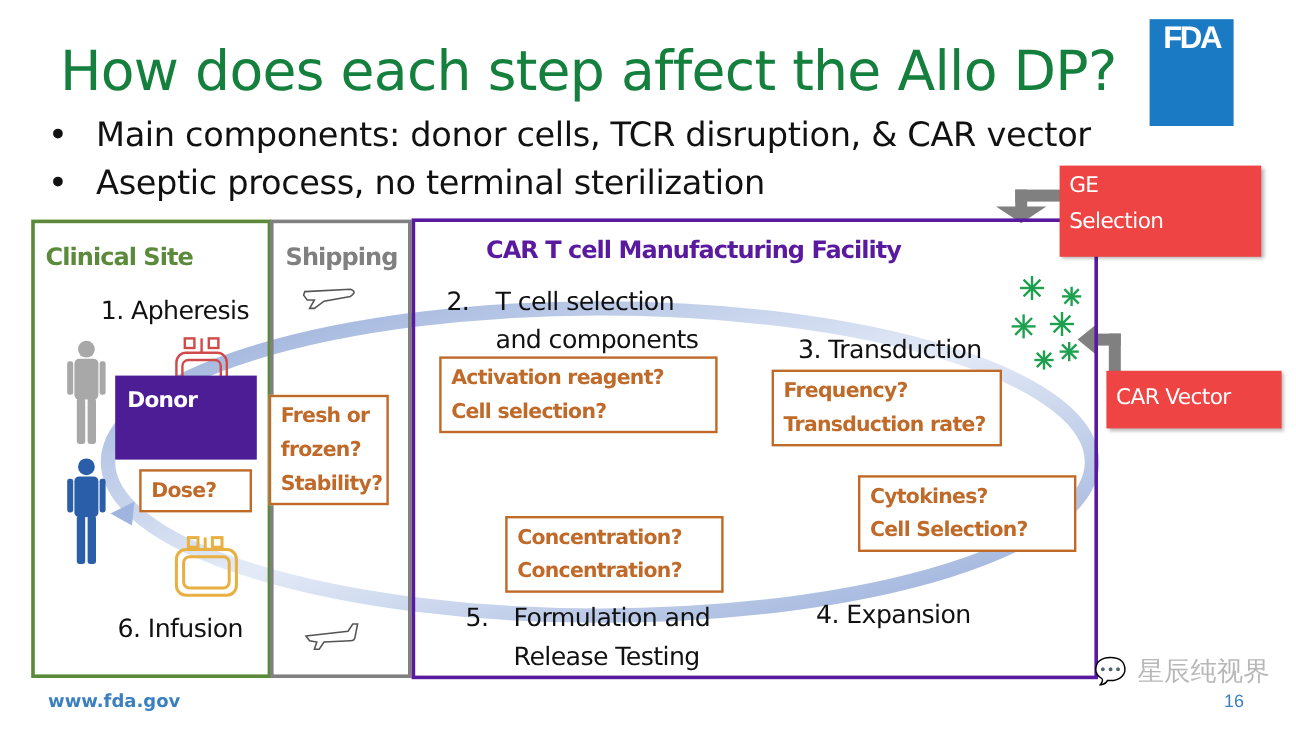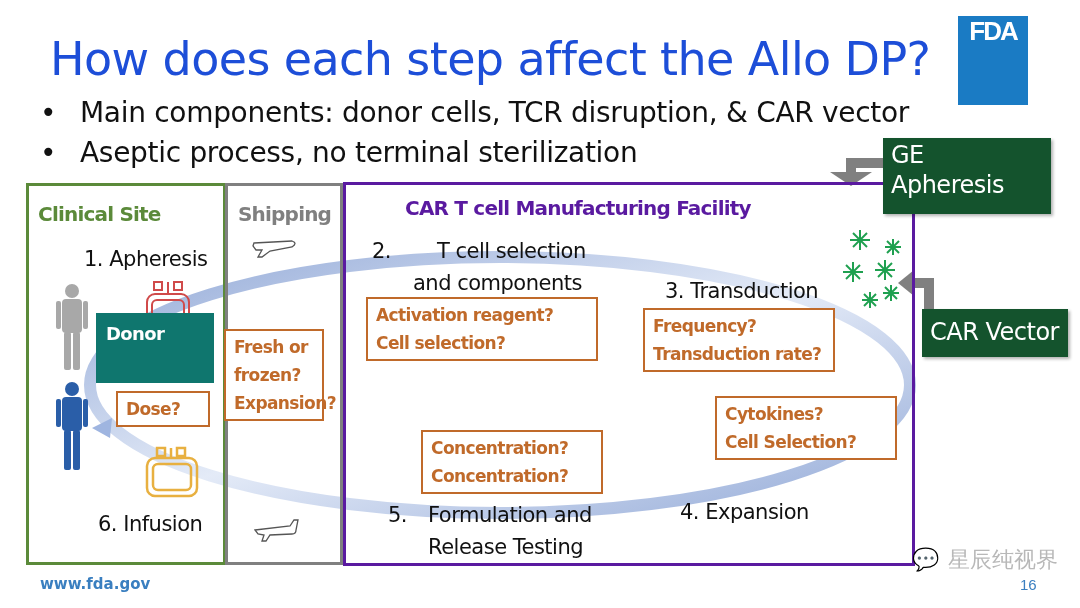--- a/index.html
+++ b/index.html
@@ -1,43 +1,43 @@
 <!DOCTYPE html>
 <html><head>
   <meta charset="utf-8">
   <style>
     * { box-sizing: border-box; margin: 0; padding: 0; }
     html, body { width: 1080px; height: 608px; background: #ffffff; overflow: hidden; }
     body { position: relative; font-family: "Liberation Sans", "DejaVu Sans", sans-serif; color: #111; }
     .abs { position: absolute; }
 
-    .title { left: 50px; top: 32px; font-size: 46px; color: #1d4ed8; white-space: nowrap; font-family: "DejaVu Sans", sans-serif; letter-spacing: -0.6px; }
+    .title { left: 50px; top: 32px; font-size: 46px; color: #15803d; white-space: nowrap; font-family: "DejaVu Sans", sans-serif; letter-spacing: -0.6px; }
     .bullet { left: 40px; font-size: 28px; white-space: nowrap; font-family: "DejaVu Sans", sans-serif; letter-spacing: -0.3px; }
     .bullet .dot { display: inline-block; width: 40px; }
     .b1 { top: 96px; }
     .b2 { top: 136px; }
 
     .fda-logo { left: 958px; top: 16px; width: 70px; height: 89px; background: #1a7bc4; color: #fff; font-weight: bold; font-size: 26px; text-align: center; letter-spacing: -2px; font-family: "Liberation Sans", sans-serif; }
 
     .box-clinical { left: 26px; top: 183px; width: 200px; height: 382px; border: 3px solid #5b8a3a; }
     .box-shipping { left: 225px; top: 183px; width: 118px; height: 382px; border: 3px solid #808080; }
     .box-mfg { left: 343px; top: 182px; width: 572px; height: 384px; border: 3px solid #5a1aa0; }
 
     .sec-label { font-weight: bold; font-size: 20px; white-space: nowrap; font-family: "DejaVu Sans", sans-serif; letter-spacing: -0.8px; }
     .lbl-clinical { left: 38px; top: 202px; color: #5b8a3a; }
     .lbl-shipping { left: 238px; top: 202px; color: #808080; }
     .lbl-mfg { left: 405px; top: 196px; color: #5a1aa0; }
 
     .step { font-size: 21px; color: #111; white-space: nowrap; font-family: "DejaVu Sans", sans-serif; letter-spacing: -0.5px; line-height: 32px; }
 
     .qbox { border: 2px solid #c06a2a; background: #fff; color: #c06a2a; font-weight: bold; font-size: 17px; line-height: 28px; padding: 2px 8px; white-space: nowrap; font-family: "DejaVu Sans", sans-serif; letter-spacing: -0.6px; }
 
-    .donor { left: 96px; top: 313px; width: 118px; height: 70px; background: #0f766e; color: #fff; font-weight: bold; font-size: 18px; line-height: 27px; padding: 7px 10px; font-family: "DejaVu Sans", sans-serif; letter-spacing: -0.6px; }
-
-    .callout { background: #14532d; color: #fff; font-size: 24px; line-height: 30px; padding: 2px 8px; box-shadow: 2px 2px 3px rgba(0,0,0,0.3); font-family: "DejaVu Sans", sans-serif; letter-spacing: -0.5px; }
+    .donor { left: 96px; top: 313px; width: 118px; height: 70px; background: #4c1d95; color: #fff; font-weight: bold; font-size: 18px; line-height: 27px; padding: 7px 10px; font-family: "DejaVu Sans", sans-serif; letter-spacing: -0.6px; }
+
+    .callout { background: #ef4444; color: #fff; font-size: 18px; line-height: 30px; padding: 2px 8px; box-shadow: 2px 2px 3px rgba(0,0,0,0.3); font-family: "DejaVu Sans", sans-serif; letter-spacing: -0.5px; }
     .callout-ge { left: 883px; top: 138px; width: 168px; height: 76px; }
     .callout-car { left: 922px; top: 309px; width: 146px; height: 48px; padding-top: 8px; }
 
     .footer-url { left: 40px; top: 575px; color: #3a7fc0; font-size: 15px; font-weight: bold; font-family: "DejaVu Sans", sans-serif; }
     .page-num { left: 1020px; top: 576px; color: #3a7fc0; font-size: 15px; }
     .watermark { left: 912px; top: 545px; color: #b8b8b8; font-size: 22px; white-space: nowrap; font-family: "DejaVu Sans", sans-serif; }
 
     svg.overlay { position: absolute; left: 0; top: 0; }
   </style>
 </head>
@@ -157,61 +157,61 @@
 <div class="abs box-clinical"></div>
 <div class="abs box-shipping"></div>
 <div class="abs box-mfg"></div>
 
 <div class="abs sec-label lbl-clinical">Clinical Site</div>
 <div class="abs sec-label lbl-shipping">Shipping</div>
 <div class="abs sec-label lbl-mfg">CAR T cell Manufacturing Facility</div>
 
 <div class="abs step" style="left:84px; top:243px;">1. Apheresis</div>
 <div class="abs step" style="left:372px; top:235px;">2.</div>
-<div class="abs step" style="left:437px; top:235px;">T cell selection</div>
+<div class="abs step" style="left:413px; top:235px;">T cell selection</div>
 <div class="abs step" style="left:413px; top:267px;">and components</div>
 <div class="abs step" style="left:665px; top:275px;">3. Transduction</div>
 <div class="abs step" style="left:680px; top:496px;">4. Expansion</div>
 <div class="abs step" style="left:388px; top:499px;">5.</div>
 <div class="abs step" style="left:428px; top:499px;">Formulation and</div>
 <div class="abs step" style="left:428px; top:531px;">Release Testing</div>
 <div class="abs step" style="left:98px; top:508px;">6. Infusion</div>
 
 <div class="abs donor">
   <div>Donor</div>
 </div>
 
 <div class="abs qbox" style="left:116px; top:391px; width:94px;">
   <div>Dose?</div>
 </div>
 <div class="abs qbox" style="left:224px; top:329px; width:100px;">
   <div>Fresh or</div>
   <div>frozen?</div>
-  <div>Expansion?</div>
+  <div>Stability?</div>
 </div>
 <div class="abs qbox" style="left:366px; top:297px; width:232px;">
   <div>Activation reagent?</div>
   <div>Cell selection?</div>
 </div>
 <div class="abs qbox" style="left:643px; top:308px; width:192px;">
   <div>Frequency?</div>
   <div>Transduction rate?</div>
 </div>
 <div class="abs qbox" style="left:715px; top:396px; width:182px;">
   <div>Cytokines?</div>
   <div>Cell Selection?</div>
 </div>
 <div class="abs qbox" style="left:421px; top:430px; width:182px;">
   <div>Concentration?</div>
   <div>Concentration?</div>
 </div>
 
 <div class="abs callout callout-ge">
   <div>GE</div>
-  <div>Apheresis</div>
+  <div>Selection</div>
 </div>
 <div class="abs callout callout-car">
   <div>CAR Vector</div>
 </div>
 
 <div class="abs footer-url">www.fda.gov</div>
 <div class="abs watermark">
   <span style="display:inline-block; width:36px; color:#c8c8c8;">💬</span><span>星辰纯视界</span>
 </div>
 <div class="abs page-num">16</div>

